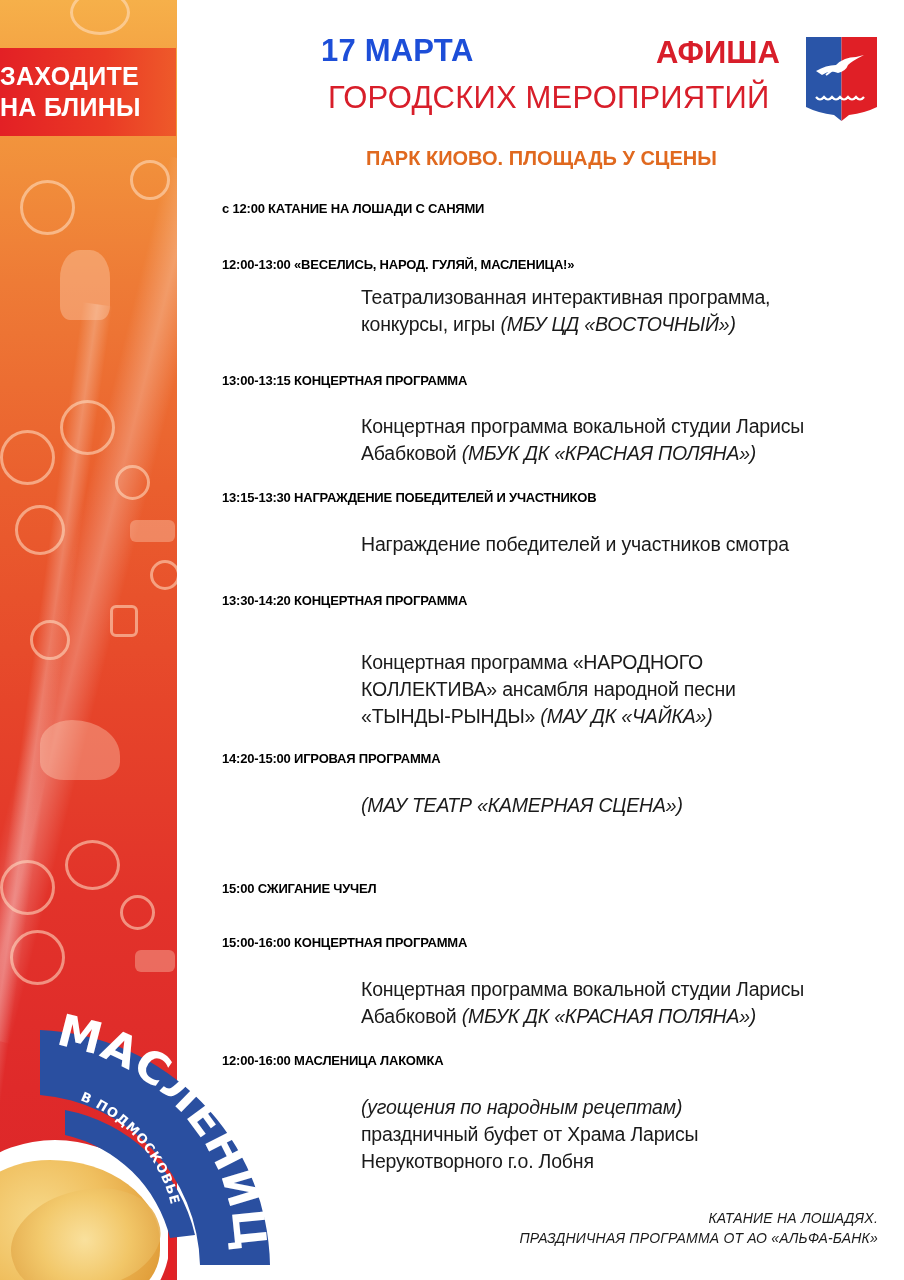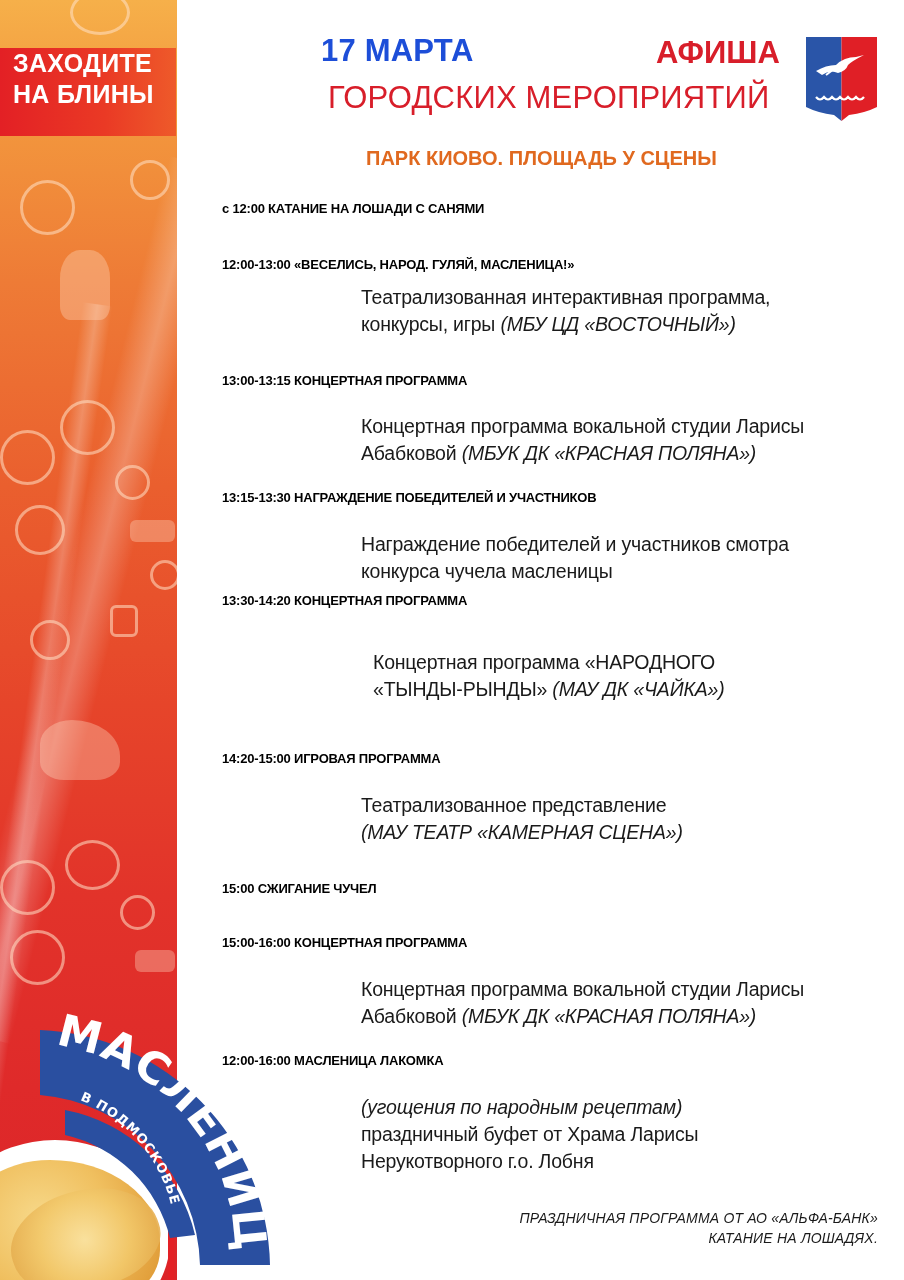--- a/index.html
+++ b/index.html
@@ -22,22 +22,21 @@
     .side-strip .streak.s2 { left: 20px; top: 300px; width: 30px; transform: rotate(8deg); }
     .doodle {
       position: absolute; border: 3px solid rgba(255, 225, 200, 0.55); border-radius: 50%;
     }
     .doodle.fill { background: rgba(255, 220, 195, 0.35); border: none; }
     .doodle.sq { border-radius: 6px; }
 
     .promo-banner {
       position: absolute; left: 0; top: 48px; width: 176px; height: 88px;
       background: linear-gradient(90deg, #e32025 0%, #ea3a25 60%, #ee5a2a 100%);
-      display: flex; flex-direction: column; justify-content: flex-start;
-      padding-left: 13px;
+      display: flex; flex-direction: column; justify-content: center;
     }
     .promo-banner span {
       color: #ffffff; font-weight: 700; font-size: 25px; line-height: 31px; letter-spacing: 0.3px;
     }
 
     
     .maslenitsa-logo { position: absolute; left: 0; top: 990px; width: 300px; height: 290px; }
     .pancake-plate {
       position: absolute; left: -60px; top: 150px; width: 230px; height: 200px;
       border-radius: 50%; background: #ffffff;
@@ -160,47 +159,46 @@
 
   <div class="heading" style="top:373px;">13:00-13:15 КОНЦЕРТНАЯ ПРОГРАММА</div>
   <div class="desc" style="top:413px;">
     <div>Концертная программа вокальной студии Ларисы</div>
     <div><span>Абабковой </span><span class="org">(МБУК ДК «КРАСНАЯ ПОЛЯНА»)</span></div>
   </div>
 
   <div class="heading" style="top:490px;">13:15-13:30 НАГРАЖДЕНИЕ ПОБЕДИТЕЛЕЙ И УЧАСТНИКОВ</div>
   <div class="desc" style="top:531px;">
     <div>Награждение победителей и участников смотра</div>
-    <div>конкурса чучела масленицы</div>
   </div>
 
   <div class="heading" style="top:593px;">13:30-14:20 КОНЦЕРТНАЯ ПРОГРАММА</div>
-  <div class="desc" style="top:649px;margin-left:12px;">
+  <div class="desc" style="top:649px;">
     <div>Концертная программа «НАРОДНОГО</div>
+    <div>КОЛЛЕКТИВА» ансамбля народной песни</div>
     <div><span>«ТЫНДЫ-РЫНДЫ» </span><span class="org">(МАУ ДК «ЧАЙКА»)</span></div>
   </div>
 
   <div class="heading" style="top:751px;">14:20-15:00 ИГРОВАЯ ПРОГРАММА</div>
   <div class="desc" style="top:792px;">
-    <div>Театрализованное представление</div>
     <div class="org" style="margin-top:0;">(МАУ ТЕАТР «КАМЕРНАЯ СЦЕНА»)</div>
   </div>
 
   <div class="heading" style="top:881px;">15:00 СЖИГАНИЕ ЧУЧЕЛ</div>
 
   <div class="heading" style="top:935px;text-align:center;">15:00-16:00 КОНЦЕРТНАЯ ПРОГРАММА</div>
   <div class="desc" style="top:976px;">
     <div>Концертная программа вокальной студии Ларисы</div>
     <div><span>Абабковой </span><span class="org">(МБУК ДК «КРАСНАЯ ПОЛЯНА»)</span></div>
   </div>
 
   <div class="heading" style="top:1053px;">12:00-16:00 МАСЛЕНИЦА ЛАКОМКА</div>
   <div class="desc" style="top:1094px;">
     <div class="org">(угощения по народным рецептам)</div>
     <div>праздничный буфет от Храма Ларисы</div>
     <div>Нерукотворного г.о. Лобня</div>
   </div>
 </div>
 
 <div class="footer-note">
+  <div>КАТАНИЕ НА ЛОШАДЯХ.</div>
   <div>ПРАЗДНИЧНАЯ ПРОГРАММА ОТ АО «АЛЬФА-БАНК»</div>
-  <div>КАТАНИЕ НА ЛОШАДЯХ.</div>
 </div>
 
 </body></html>

